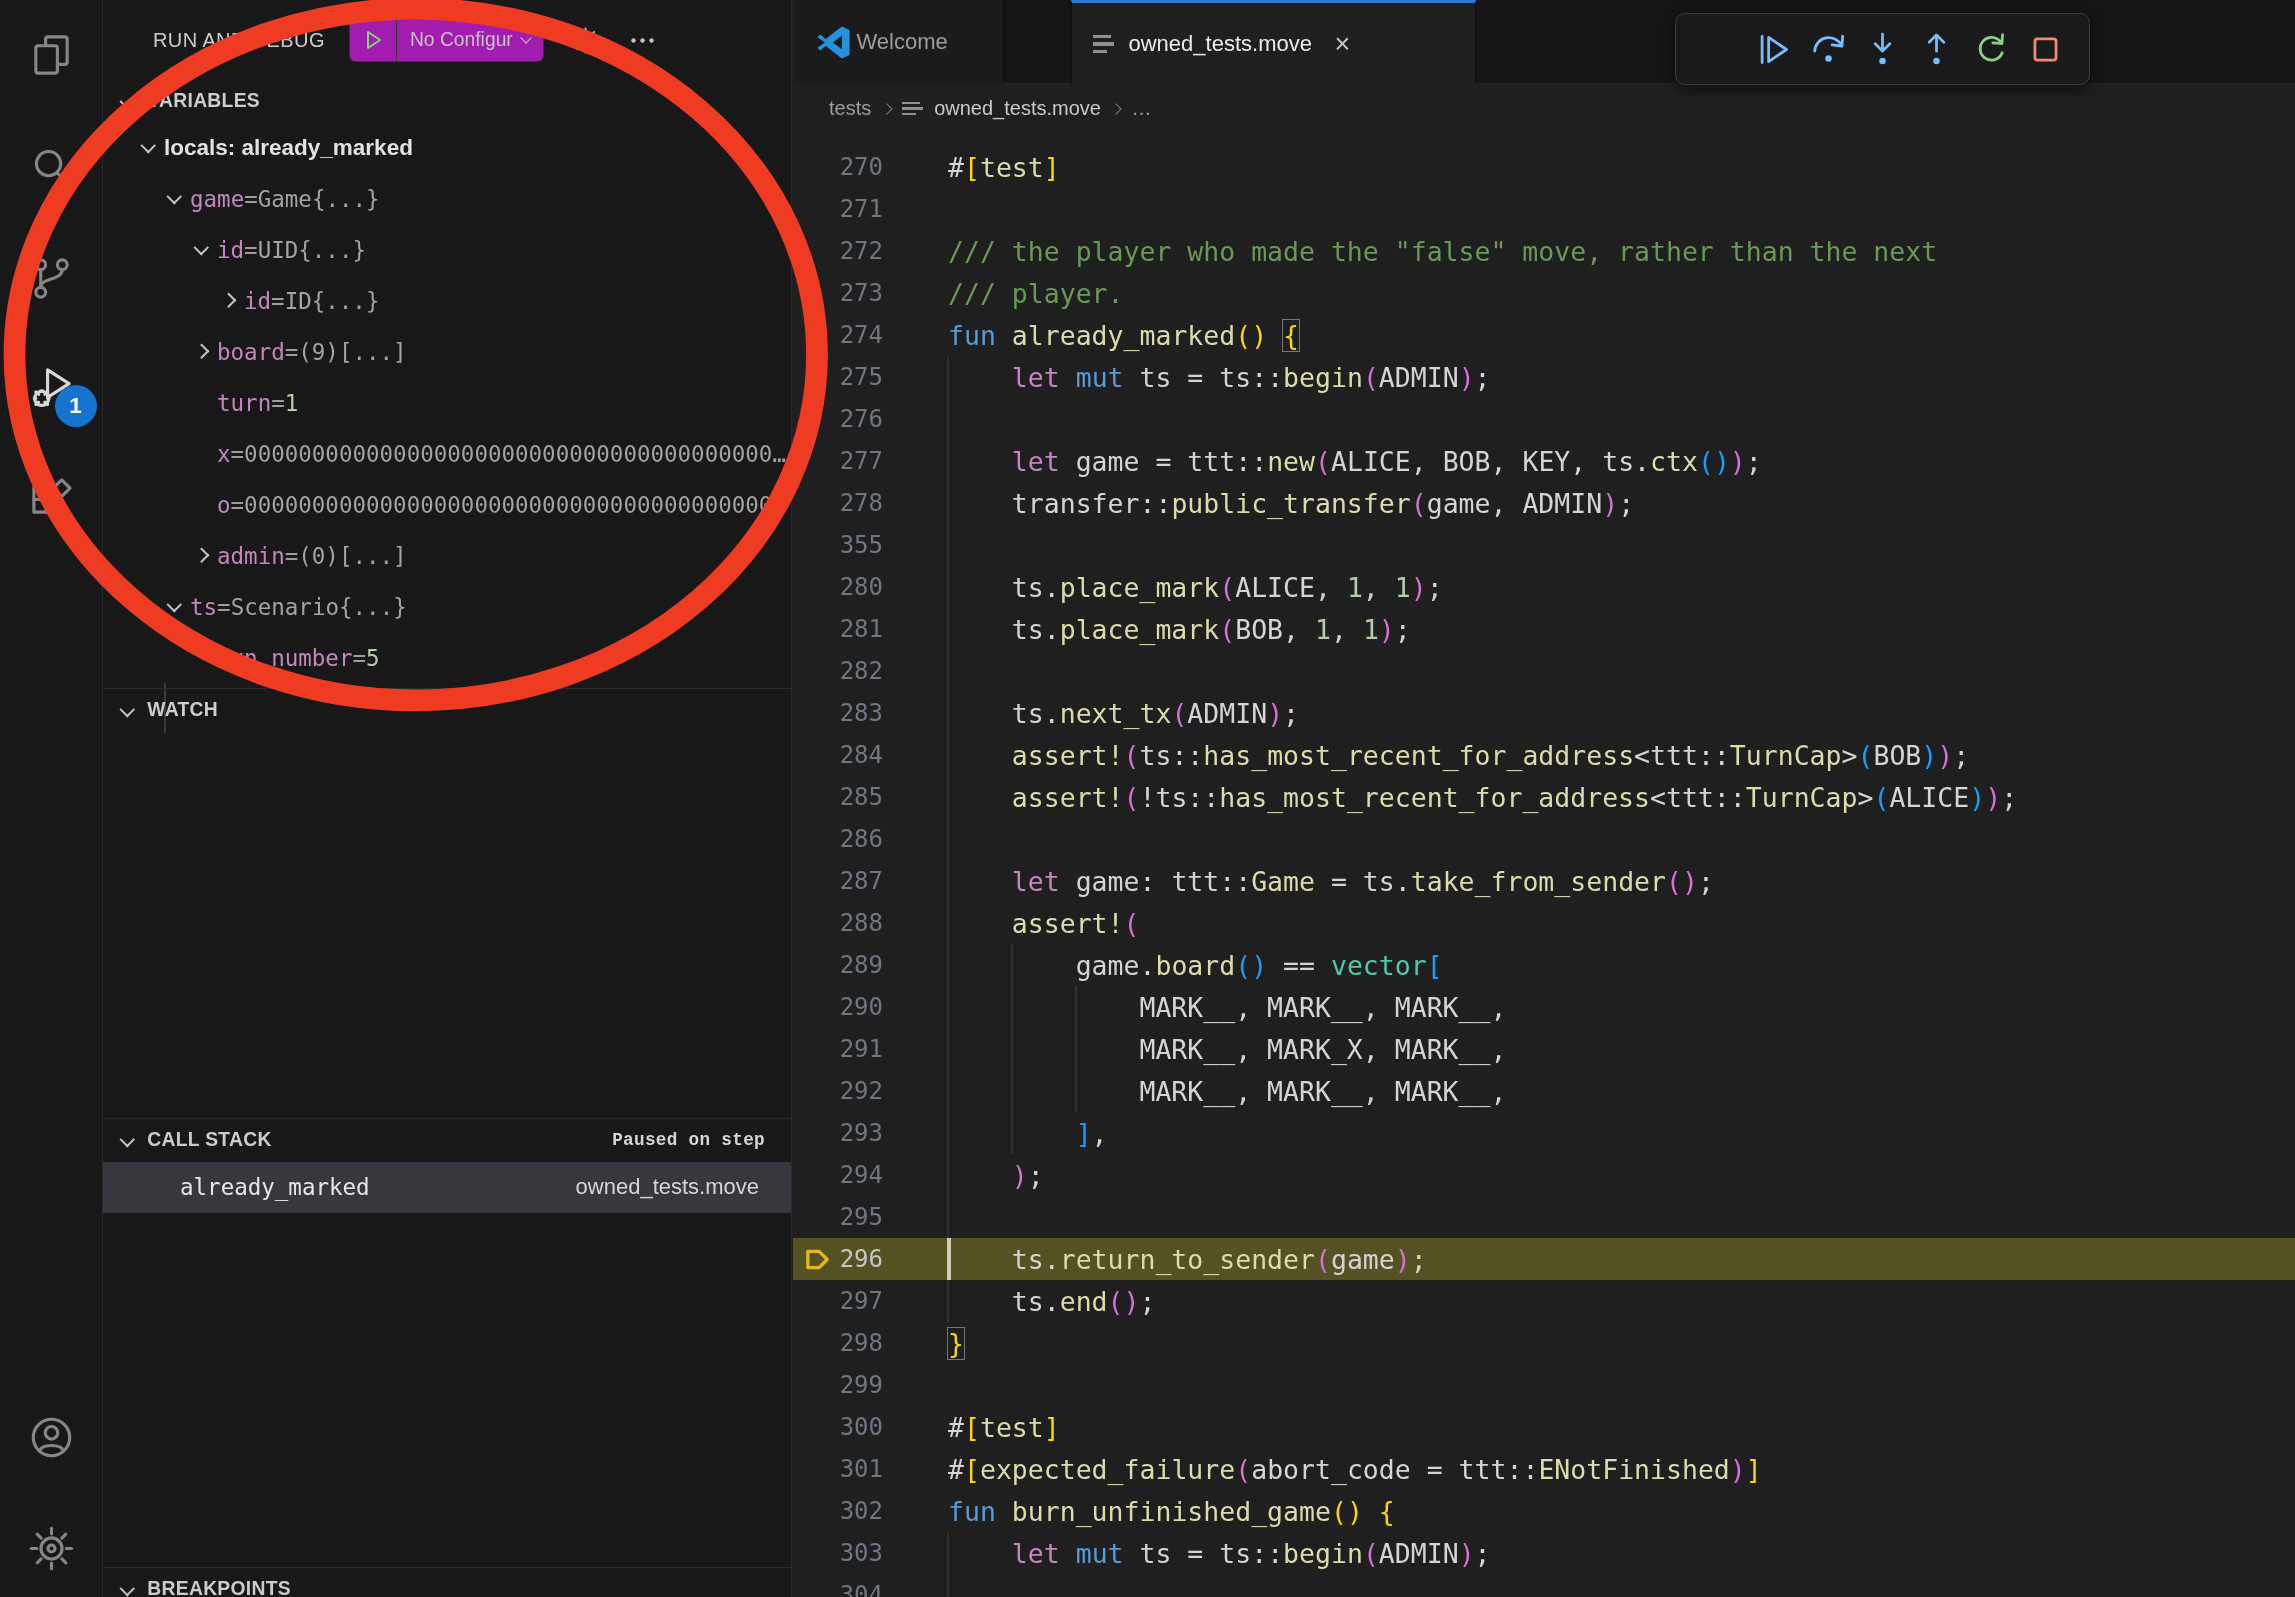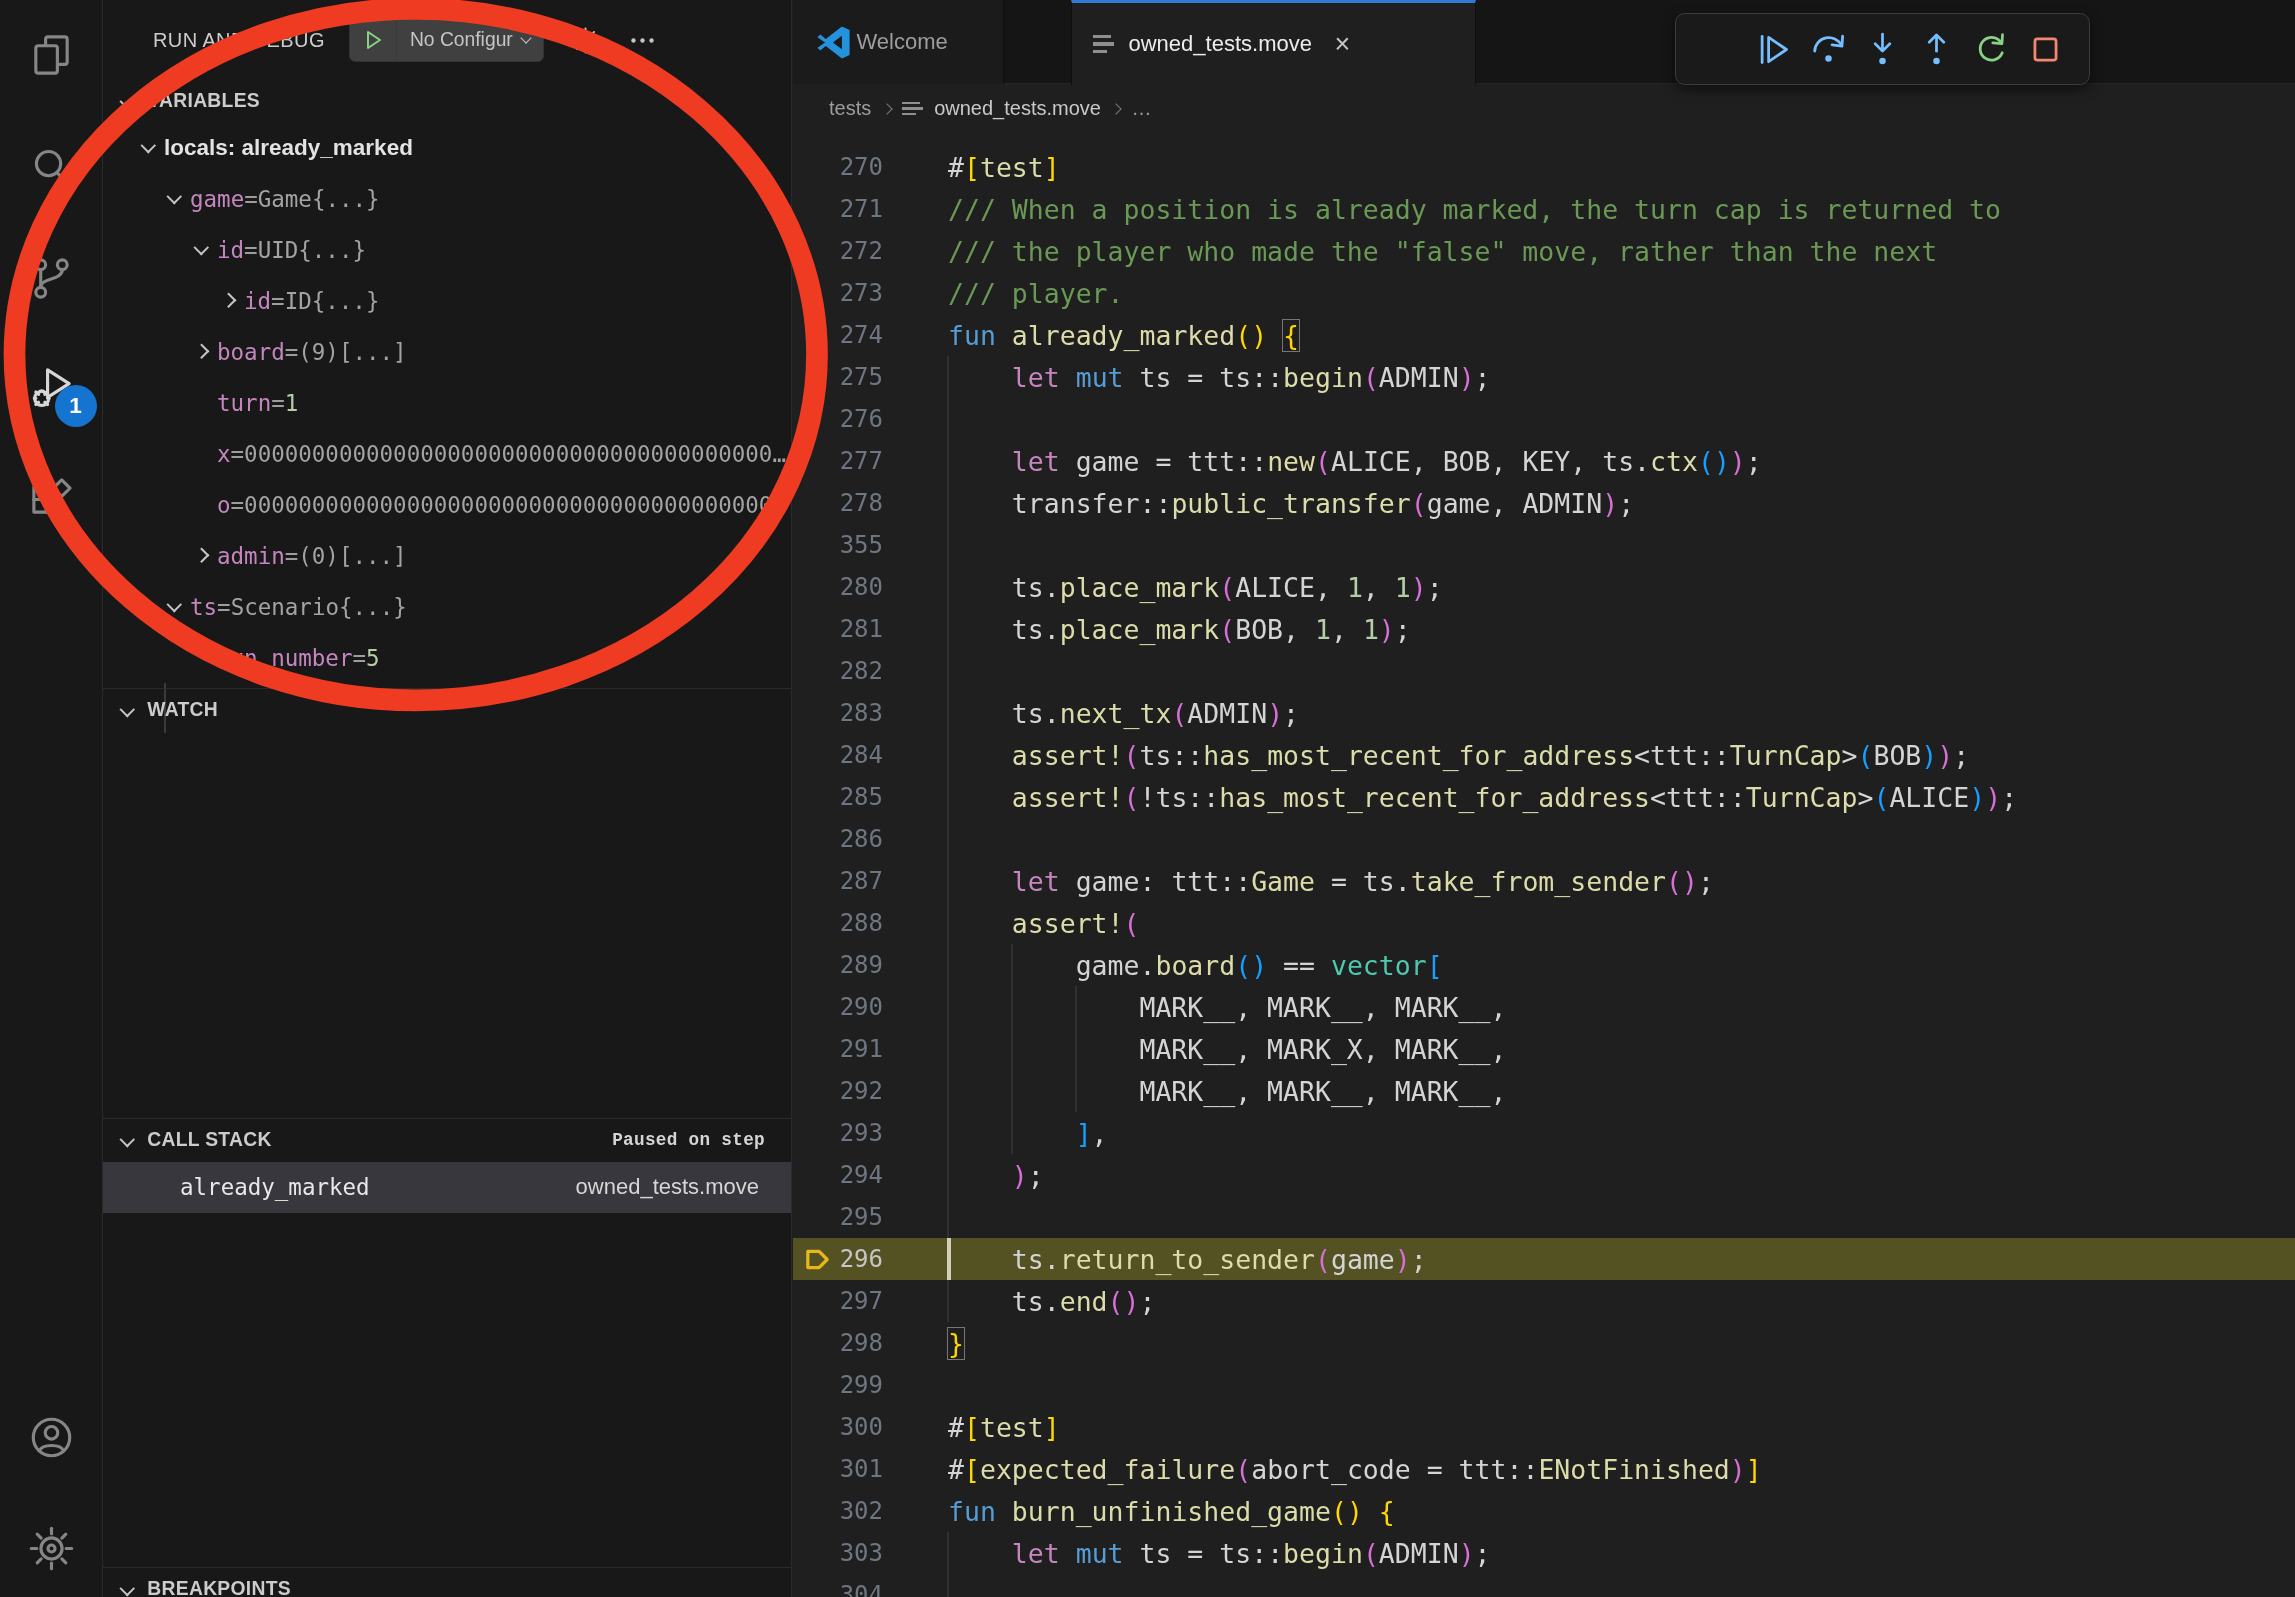--- a/index.html
+++ b/index.html
@@ -18,21 +18,21 @@
     border-radius:50%; background:#1574cf; color:#fff; font-size:22.5px; font-weight:bold;
     display:flex; align-items:center; justify-content:center; }
 
   
   #sidebar { position:absolute; left:103px; top:0; width:689px; height:1597px;
     background:#181818; border-right:0.8px solid #2b2b2b; }
   #sidebar-header { position:absolute; left:0; top:0; width:100%; height:80px;
     display:flex; align-items:center; }
   #view-title { color:#cccccc; font-size:20px; letter-spacing:0.4px; margin-left:50px;
     white-space:nowrap; }
-  #config-control { margin-left:24px; height:43px; background:#404040;
+  #config-control { margin-left:24px; height:43px; background:#a21caf;
     border:0.8px solid #333; border-radius:6.4px; display:flex; align-items:center; }
   #start-debug { width:47px; height:100%; display:flex; align-items:center;
     justify-content:center; border-right:0.8px solid #3a3a3a; }
   #config-select { display:flex; align-items:center; padding:0 13px; color:#c5c5c5;
     font-size:19.3px; white-space:nowrap; max-width:201px; overflow:hidden; }
   .chev { display:inline-block; width:10.5px; height:10.5px; border-right:2px solid #c5c5c5;
     border-bottom:2px solid #c5c5c5; }
   .chev.down  { transform:rotate(45deg); }
   .chev.right { transform:rotate(-45deg); }
   .chev.sm { width:8px; height:8px; border-width:1.6px; }
@@ -432,21 +432,20 @@
 
   <div id="code">
       <div class="line">
         <span class="ln-icon"></span>
         <span class="ln">270</span>
         <span class="txt"><span class="tk-w">#</span><span class="tk-G">[</span><span class="tk-y">test</span><span class="tk-G">]</span></span>
       </div>
       <div class="line">
         <span class="ln-icon"></span>
         <span class="ln">271</span>
-        <span class="txt"><span class="tk-c">/// When a position is already marked, the turn cap is returned to</span></span>
       </div>
       <div class="line">
         <span class="ln-icon"></span>
         <span class="ln">272</span>
         <span class="txt"><span class="tk-c">/// the player who made the "false" move, rather than the next</span></span>
       </div>
       <div class="line">
         <span class="ln-icon"></span>
         <span class="ln">273</span>
         <span class="txt"><span class="tk-c">/// player.</span></span>

